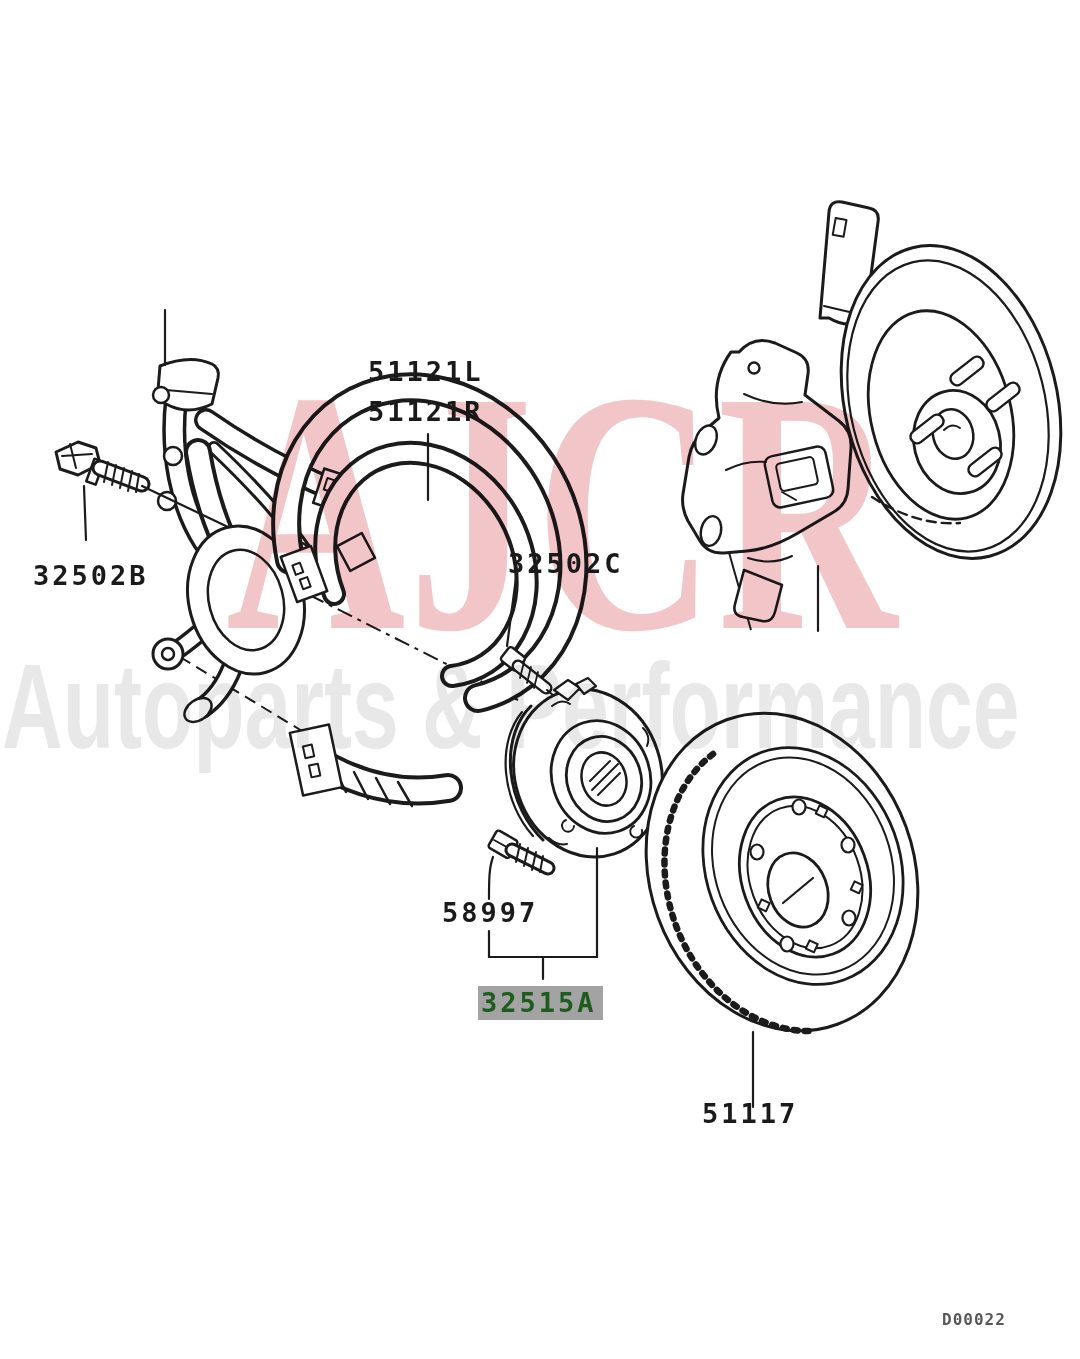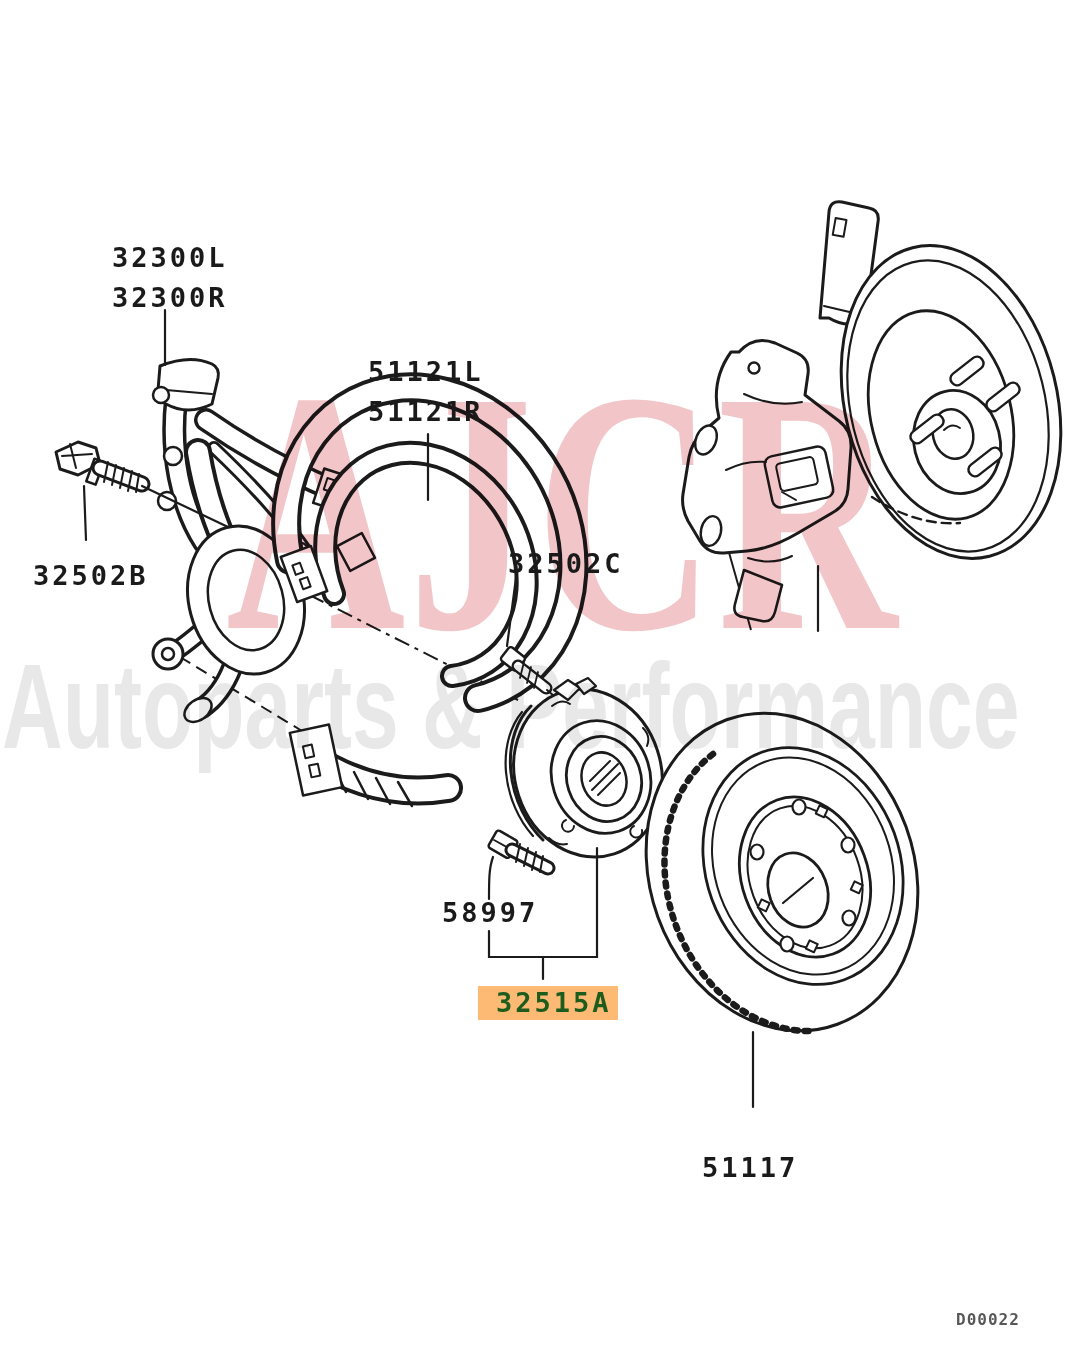--- a/index.html
+++ b/index.html
@@ -18,21 +18,21 @@
     left:2px;top:646px;font-family:"Liberation Sans","DejaVu Sans",sans-serif;
     font-weight:bold;font-size:120px;line-height:120px;color:#e8e8e8;
     transform:scaleX(0.70);transform-origin:left top;
   }
   .label{
     position:absolute;z-index:3;color:#1a1a1a;font-weight:bold;
     font-size:27px;letter-spacing:3px;line-height:40px;white-space:nowrap;
   }
   .label.small{font-size:25px;letter-spacing:2px;}
   .hl{
-    background:#fdba74;color:#1d5c1d;padding:1px 6px 2px 18px;line-height:28px;
+    background:#a3a3a3;color:#1d5c1d;padding:1px 6px 2px 3px;line-height:28px;
   }
   .doccode{
     position:absolute;z-index:3;color:#3a3a3a;font-size:16px;font-weight:bold;
     letter-spacing:1px;opacity:.85;filter:blur(.3px);
   }
 </style>
 </head>
 <body>
 
 <div class="canvas">
@@ -187,24 +187,20 @@
       <path d="M493,857 C489,868 489,880 489,899"></path>
       <path d="M489,931 L489,957 L597,957 L597,848"></path>
       <path d="M543,957 L543,979"></path>
       <path d="M753,1032 L753,1107"></path>
     </g>
   </svg>
 
   <div class="wm wm-brand">AJCR</div>
   <div class="wm wm-tagline">Autoparts &amp; Performance</div>
 
-  <div class="label" style="left:112px;top:238px;">
-    <div>32300L</div>
-    <div>32300R</div>
-  </div>
 
   <div class="label" style="left:368px;top:352px;">
     <div>51121L</div>
     <div>51121R</div>
   </div>
 
   <div class="label" style="left:33px;top:556px;">
     <span>32502B</span>
   </div>
 
@@ -214,19 +210,19 @@
 
 
   <div class="label" style="left:442px;top:893px;">
     <span>58997</span>
   </div>
 
   <div class="label" style="left:478px;top:983px;">
     <span class="hl">32515A</span>
   </div>
 
-  <div class="label" style="left:702px;top:1148px;text-align:right;">
+  <div class="label" style="left:702px;top:1094px;text-align:right;">
     <span>51117</span>
   </div>
 
-  <div class="doccode" style="left:942px;top:1310px;margin-left:14px;">D00022</div>
+  <div class="doccode" style="left:942px;top:1310px;">D00022</div>
 
 </div>
 
 </body></html>

